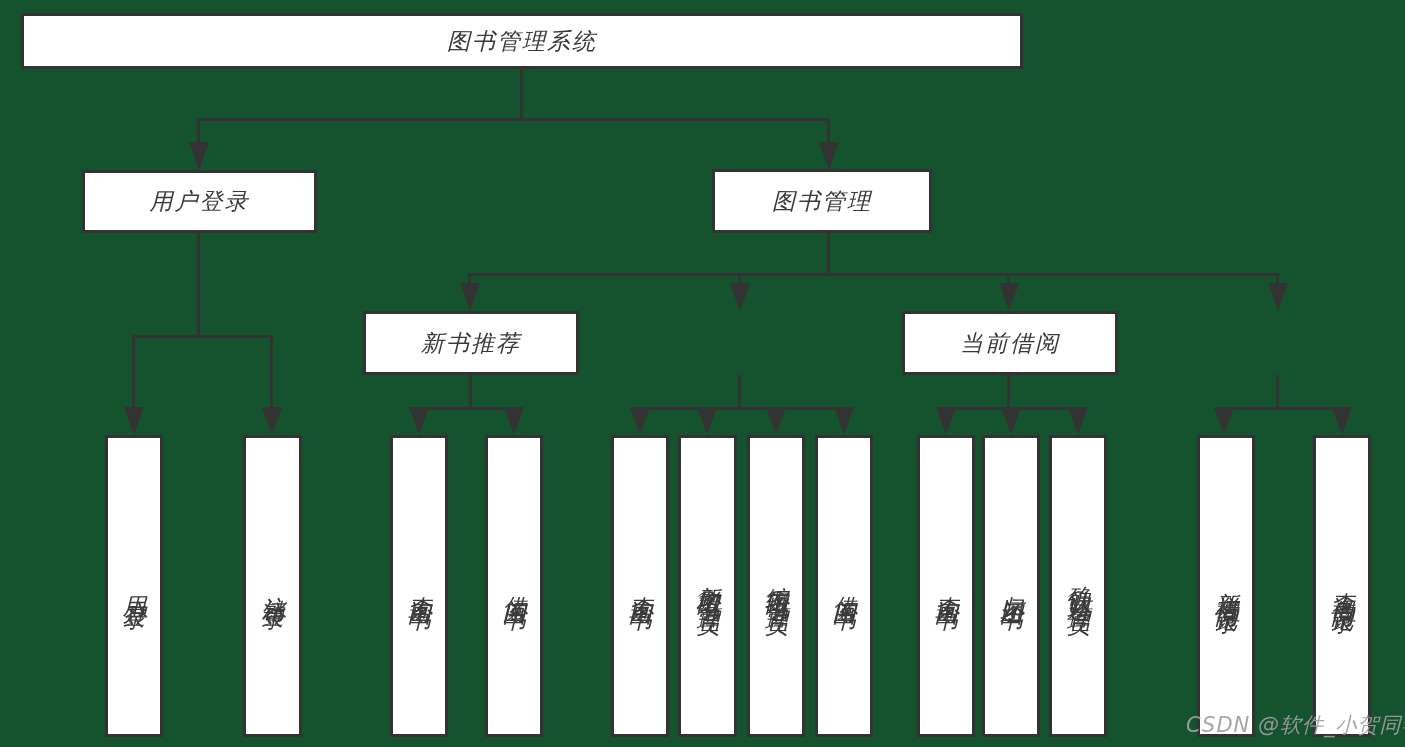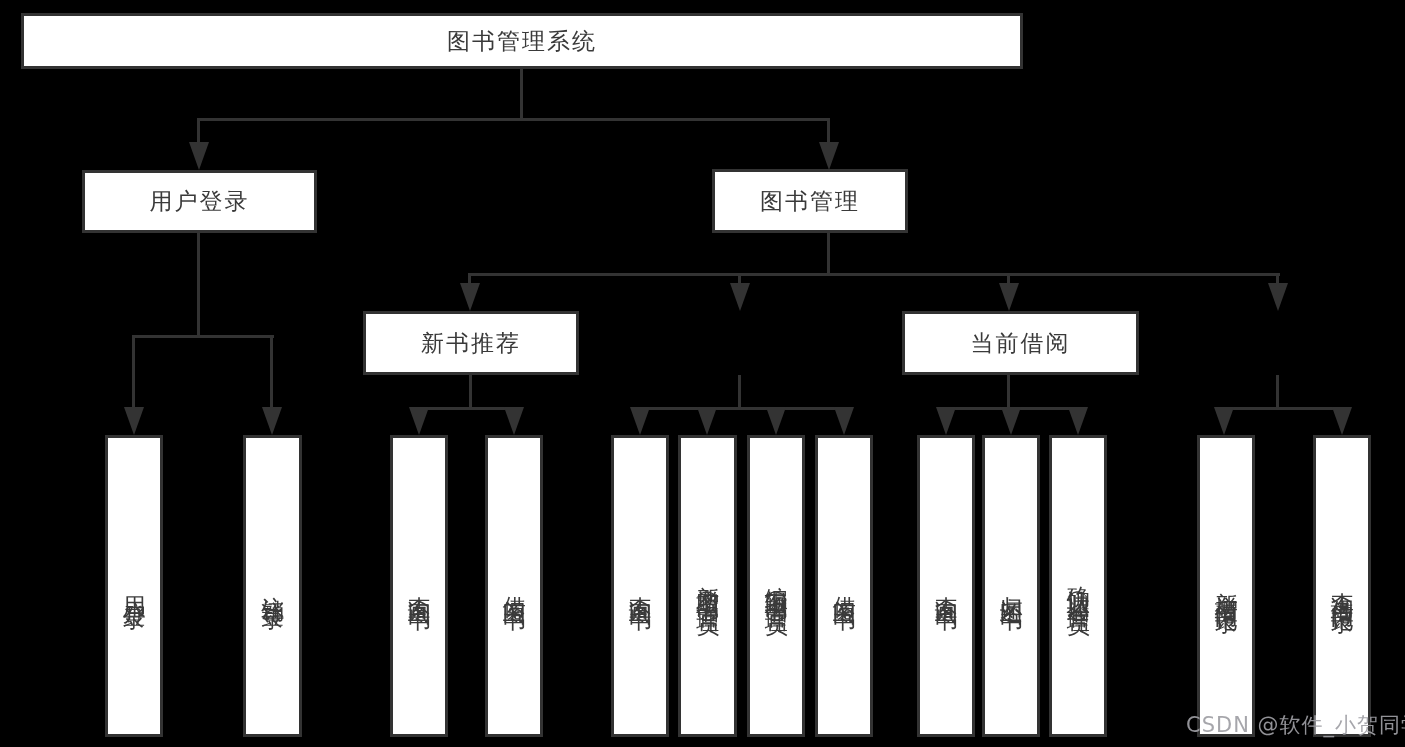--- a/index.html
+++ b/index.html
@@ -1,23 +1,24 @@
 <!DOCTYPE html>
 <html><head>
 <meta charset="utf-8">
 <style>
   html, body { margin: 0; padding: 0; background: #ffffff; }
   .canvas {
     position: relative;
     width: 1405px;
     height: 747px;
-    background: #000000;
+    background: #14532d;
     font-family: "DejaVu Sans", "Liberation Sans", sans-serif;
     color: #3a3a3a;
     overflow: hidden;
+    font-style: italic;
   }
   .hbox, .vbox {
     position: absolute;
     box-sizing: border-box;
     border: 3px solid #333333;
     background: #ffffff;
     display: flex;
     align-items: center;
     justify-content: center;
   }
@@ -65,21 +66,21 @@
   <div class="line" style="left:520px;top:69px;width:3px;height:49px"></div>
   <div class="line" style="left:197px;top:118px;width:633px;height:3px"></div>
   <div class="line" style="left:197px;top:118px;width:3px;height:26px"></div>
   <div class="line" style="left:827px;top:118px;width:3px;height:26px"></div>
   <div class="arr" style="left:189px;top:142px"></div>
   <div class="arr" style="left:819px;top:142px"></div>
 
   <div class="hbox" style="left:82px;top:170px;width:235px;height:63px">
     <span class="lbl">用户登录</span>
   </div>
-  <div class="hbox" style="left:712px;top:169px;width:196px;height:64px">
+  <div class="hbox" style="left:712px;top:169px;width:220px;height:64px">
     <span class="lbl">图书管理</span>
   </div>
 
   <div class="line" style="left:197px;top:233px;width:3px;height:102px"></div>
   <div class="line" style="left:132px;top:335px;width:142px;height:3px"></div>
   <div class="line" style="left:132px;top:335px;width:3px;height:73px"></div>
   <div class="line" style="left:270px;top:335px;width:3px;height:73px"></div>
   <div class="arr" style="left:124px;top:407px"></div>
   <div class="arr" style="left:262px;top:407px"></div>
 
@@ -90,21 +91,21 @@
   <div class="line" style="left:1007px;top:273px;width:3px;height:12px"></div>
   <div class="line" style="left:1276px;top:273px;width:3px;height:12px"></div>
   <div class="arr" style="left:460px;top:283px"></div>
   <div class="arr" style="left:730px;top:283px"></div>
   <div class="arr" style="left:999px;top:283px"></div>
   <div class="arr" style="left:1268px;top:283px"></div>
 
   <div class="hbox" style="left:363px;top:311px;width:216px;height:64px">
     <span class="lbl">新书推荐</span>
   </div>
-  <div class="hbox" style="left:902px;top:311px;width:237px;height:64px">
+  <div class="hbox" style="left:902px;top:311px;width:216px;height:64px">
     <span class="lbl">当前借阅</span>
   </div>
 
   <div class="line" style="left:469px;top:375px;width:3px;height:32px"></div>
   <div class="line" style="left:417px;top:407px;width:100px;height:3px"></div>
   <div class="arr" style="left:409px;top:407px"></div>
   <div class="arr" style="left:504px;top:407px"></div>
 
   <div class="line" style="left:738px;top:375px;width:3px;height:32px"></div>
   <div class="line" style="left:638px;top:407px;width:208px;height:3px"></div>

